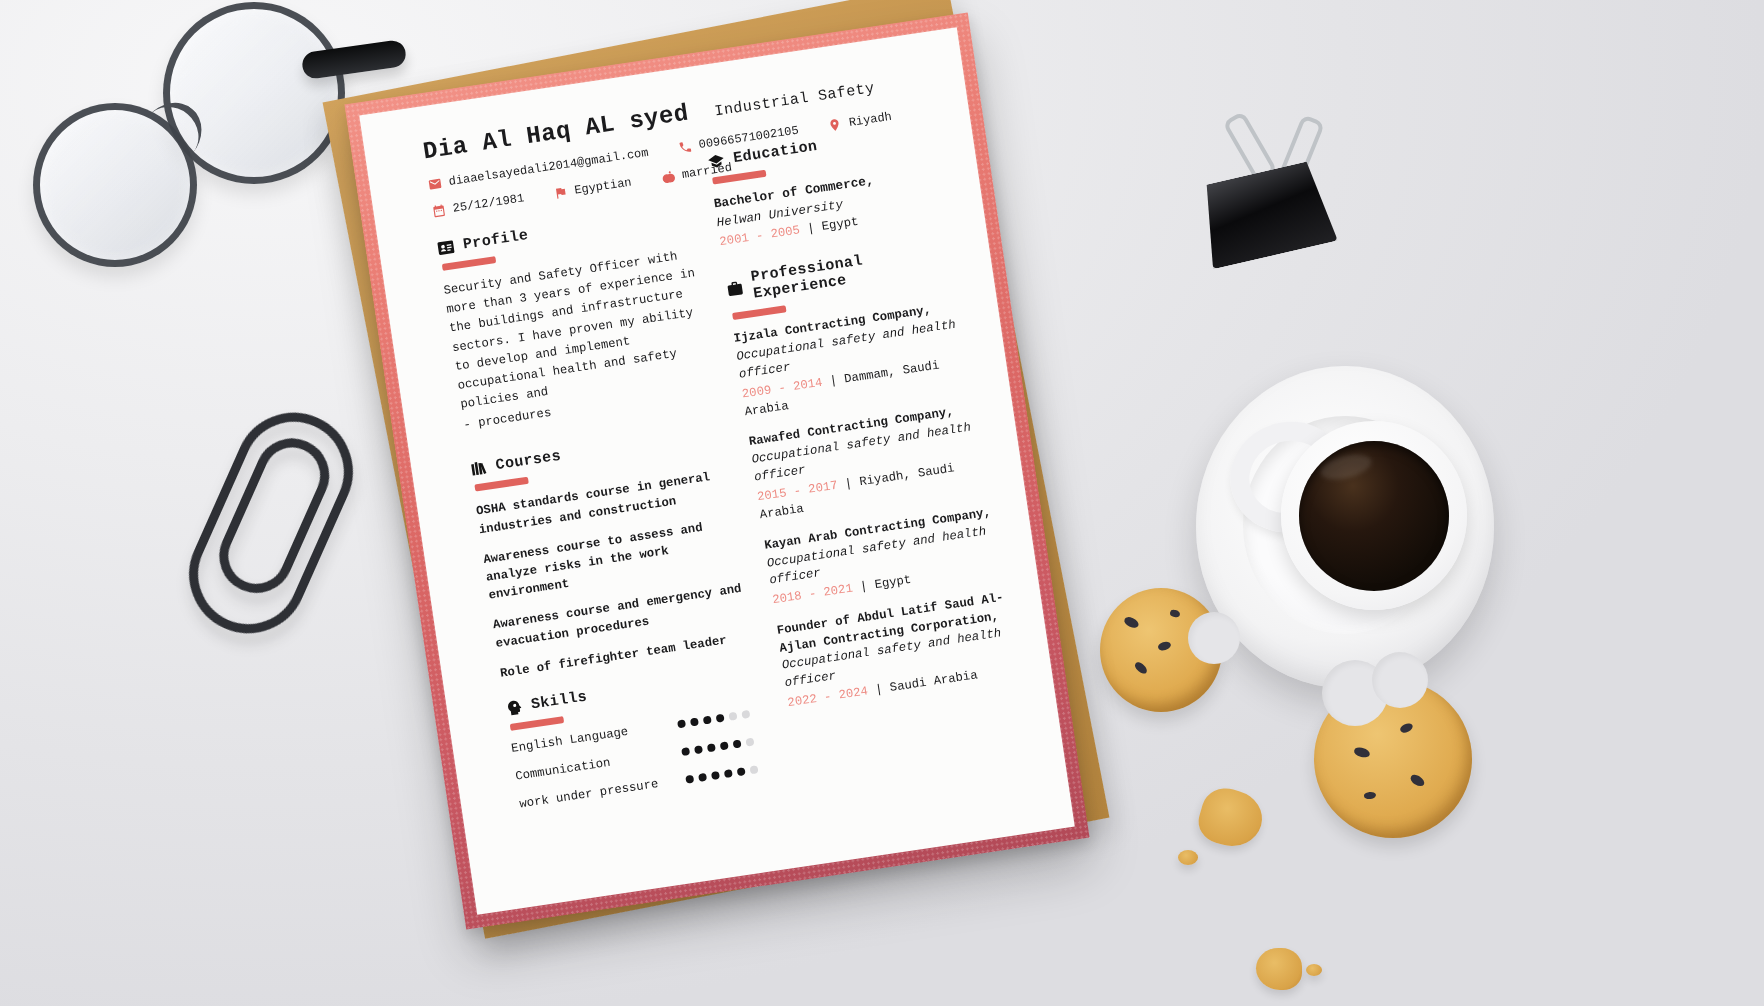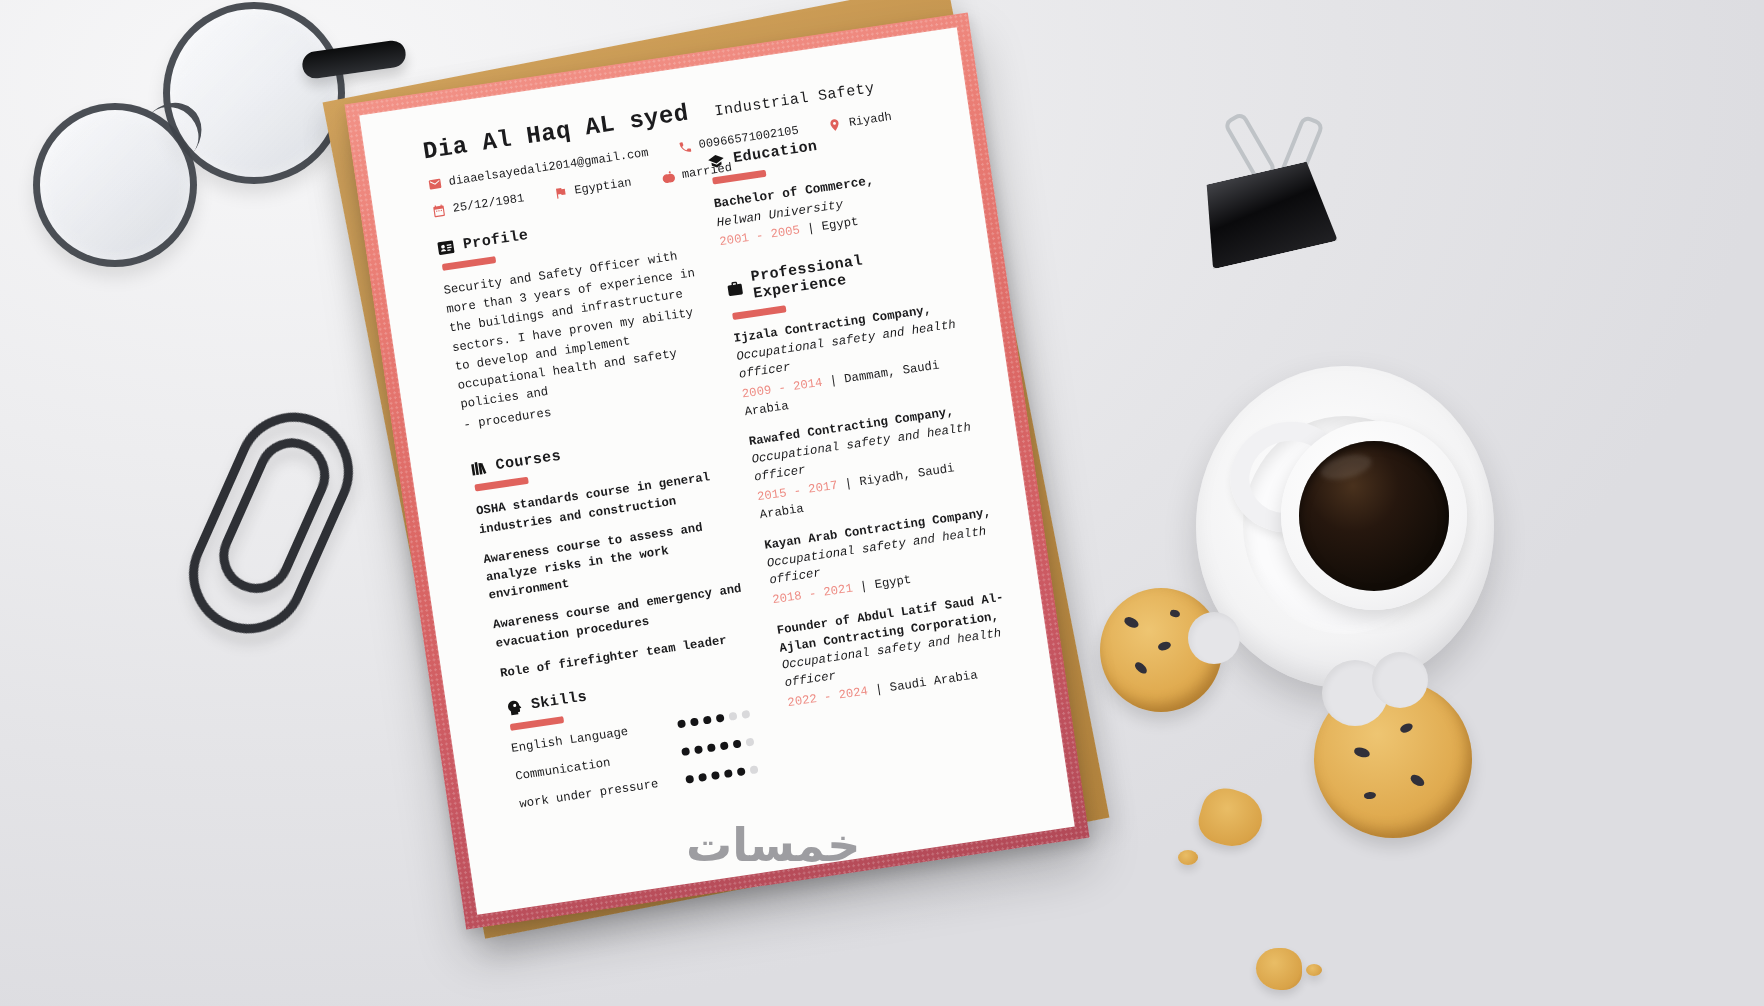--- a/index.html
+++ b/index.html
@@ -412,14 +412,13 @@
               </div>
             </div>
 
           </div>
         </div>
       </div>
 
     </div>
   </div>
 
-  <div class="watermark">خمسات</div>
 </div>
 
 </body></html>

